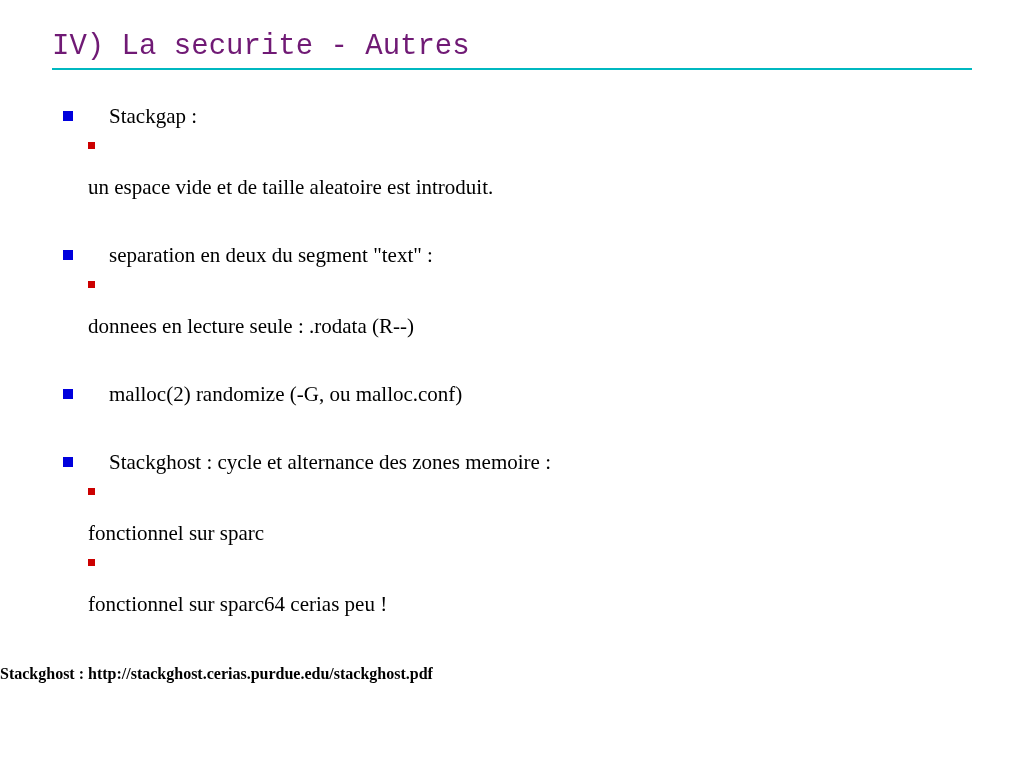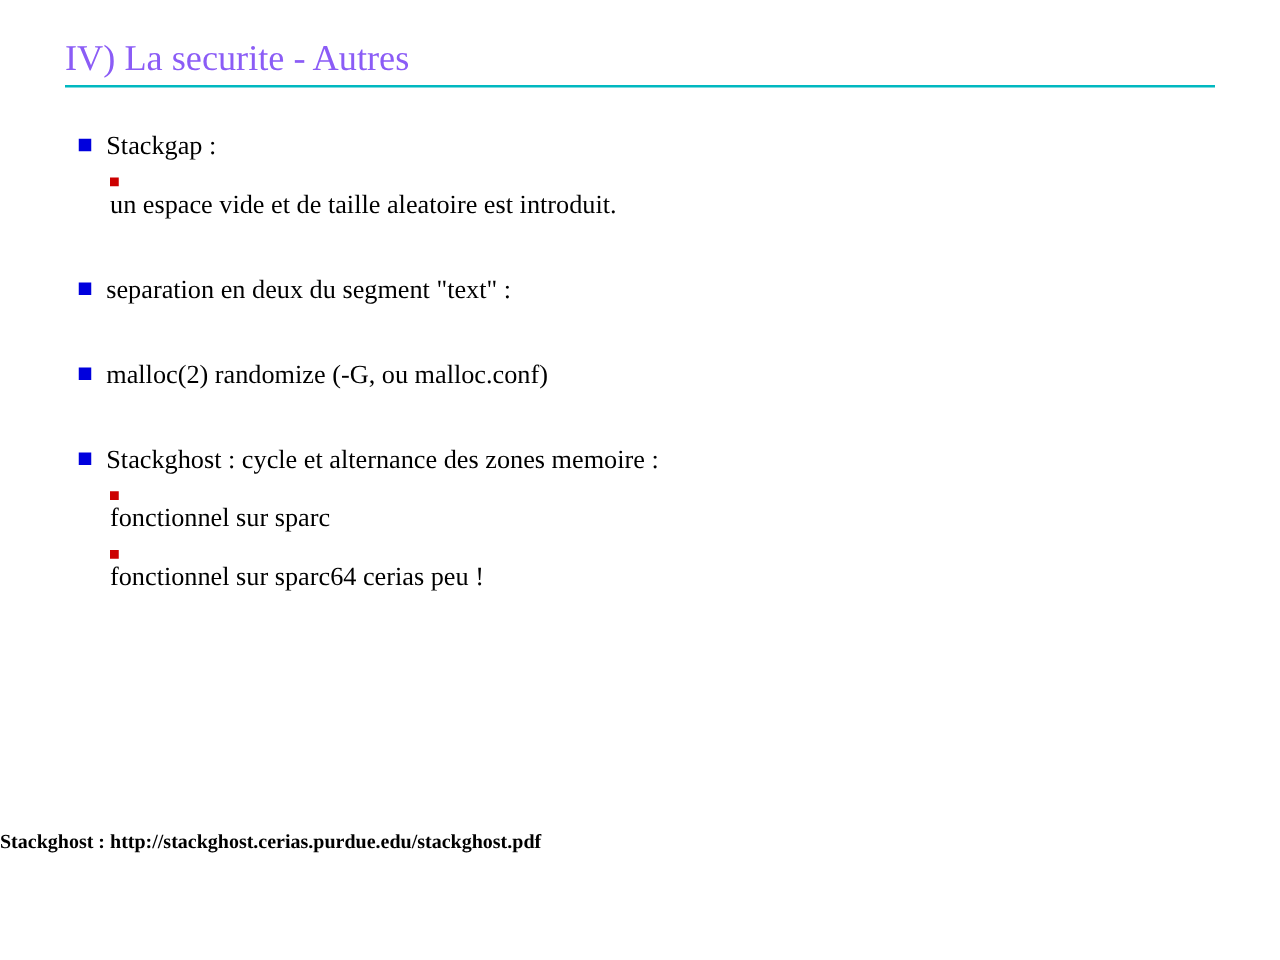--- a/index.html
+++ b/index.html
@@ -20,22 +20,23 @@
     position: absolute;
     left: 52px;
     top: 30px;
     width: 920px;
   }
   .slide-title {
     margin: 0;
     font-size: 29px;
     font-weight: normal;
     line-height: 34px;
-    color: #8b5cf6;
+    color: #701a75;
     white-space: nowrap;
+    font-family: Liberation Mono, monospace;
   }
   .title-rule {
     position: absolute;
     left: 52px;
     top: 68px;
     width: 920px;
     height: 2px;
     background: var(--rule-color, #00b8c0);
   }
   .content {
@@ -48,20 +49,21 @@
     margin: 0 0 39px 0;
   }
   .bullet-group:last-child {
     margin-bottom: 0;
   }
   .item-l1, .item-l2 {
     display: flex;
     align-items: flex-start;
     font-size: 21px;
     line-height: 29px;
+    gap: 24px;
   }
   .item-l2 {
     margin-left: 25px;
     flex-direction: column;
   }
   .bullet-sq1 {
     flex: 0 0 auto;
     width: 10px;
     height: 10px;
     margin-top: 9px;
@@ -117,20 +119,24 @@
 
   </div>
 
     <div class="bullet-group">
       <div class="item-l1">
         <span class="bullet-sq1"></span>
         <span class="item-text">separation en deux du segment "text" :</span>
       </div>
 
 
+    <div class="item-l2">
+      <span class="bullet-sq2"></span>
+      <span class="item-text">donnees en lecture seule : .rodata (R--)</span>
+    </div>
   </div>
 
     <div class="bullet-group">
       <div class="item-l1">
         <span class="bullet-sq1"></span>
         <span class="item-text">malloc(2) randomize (-G, ou malloc.conf)</span>
       </div>
     </div>
 
     <div class="bullet-group">

